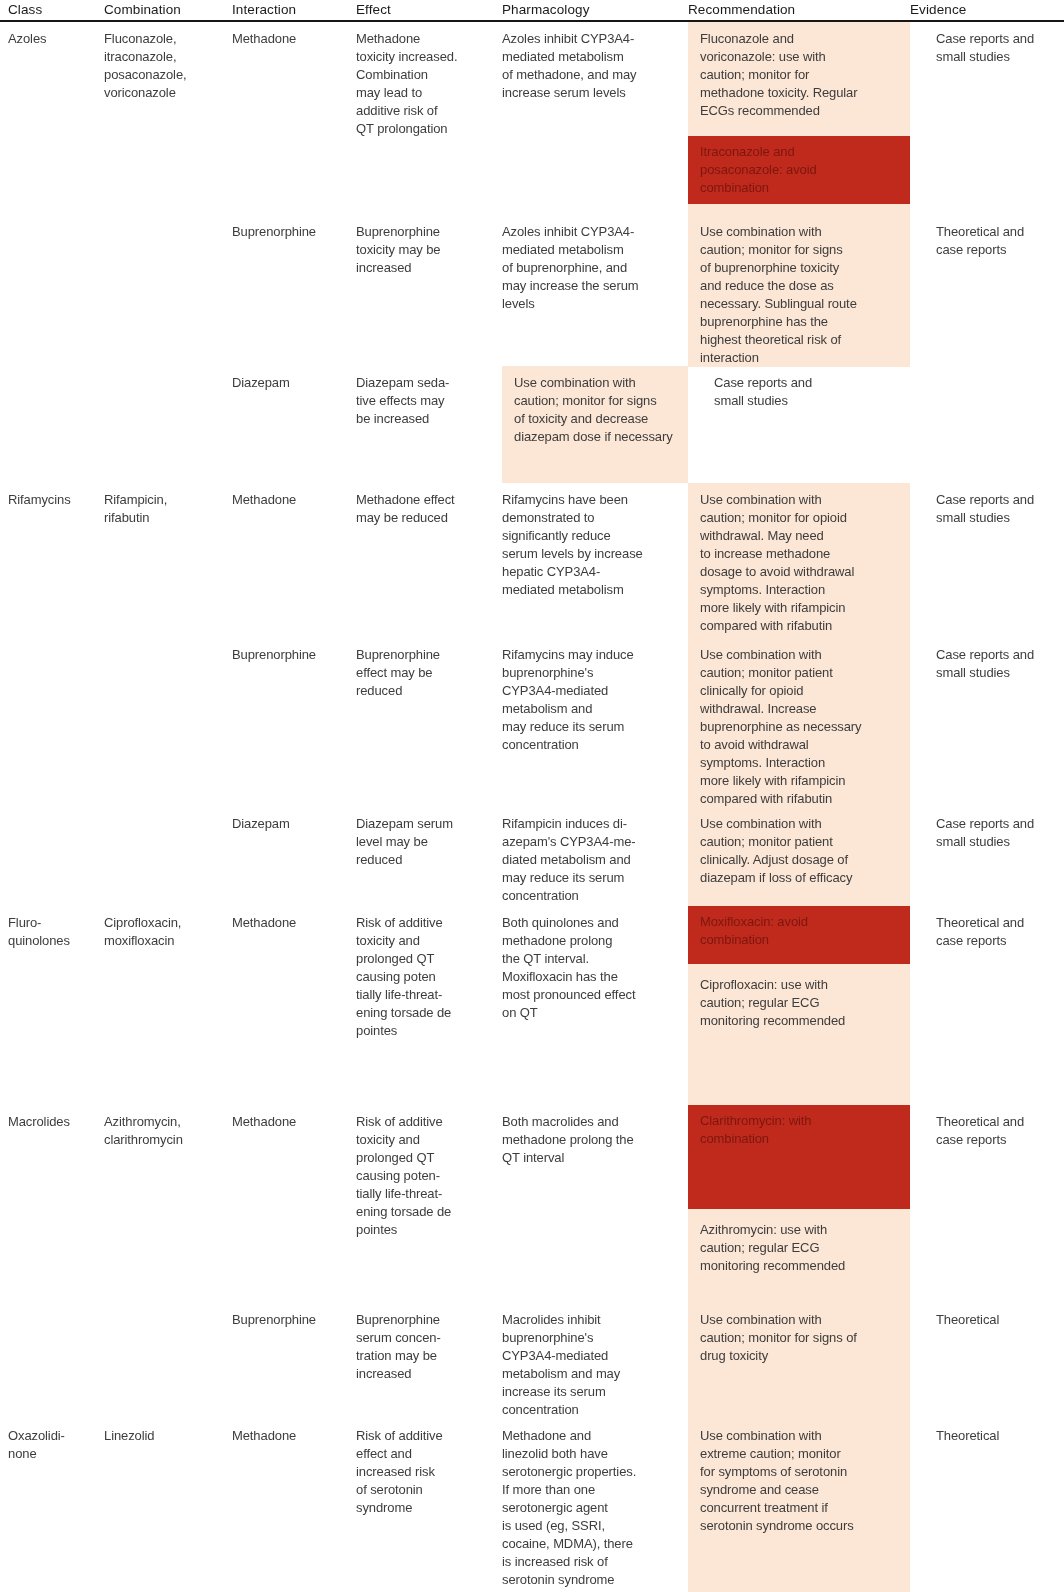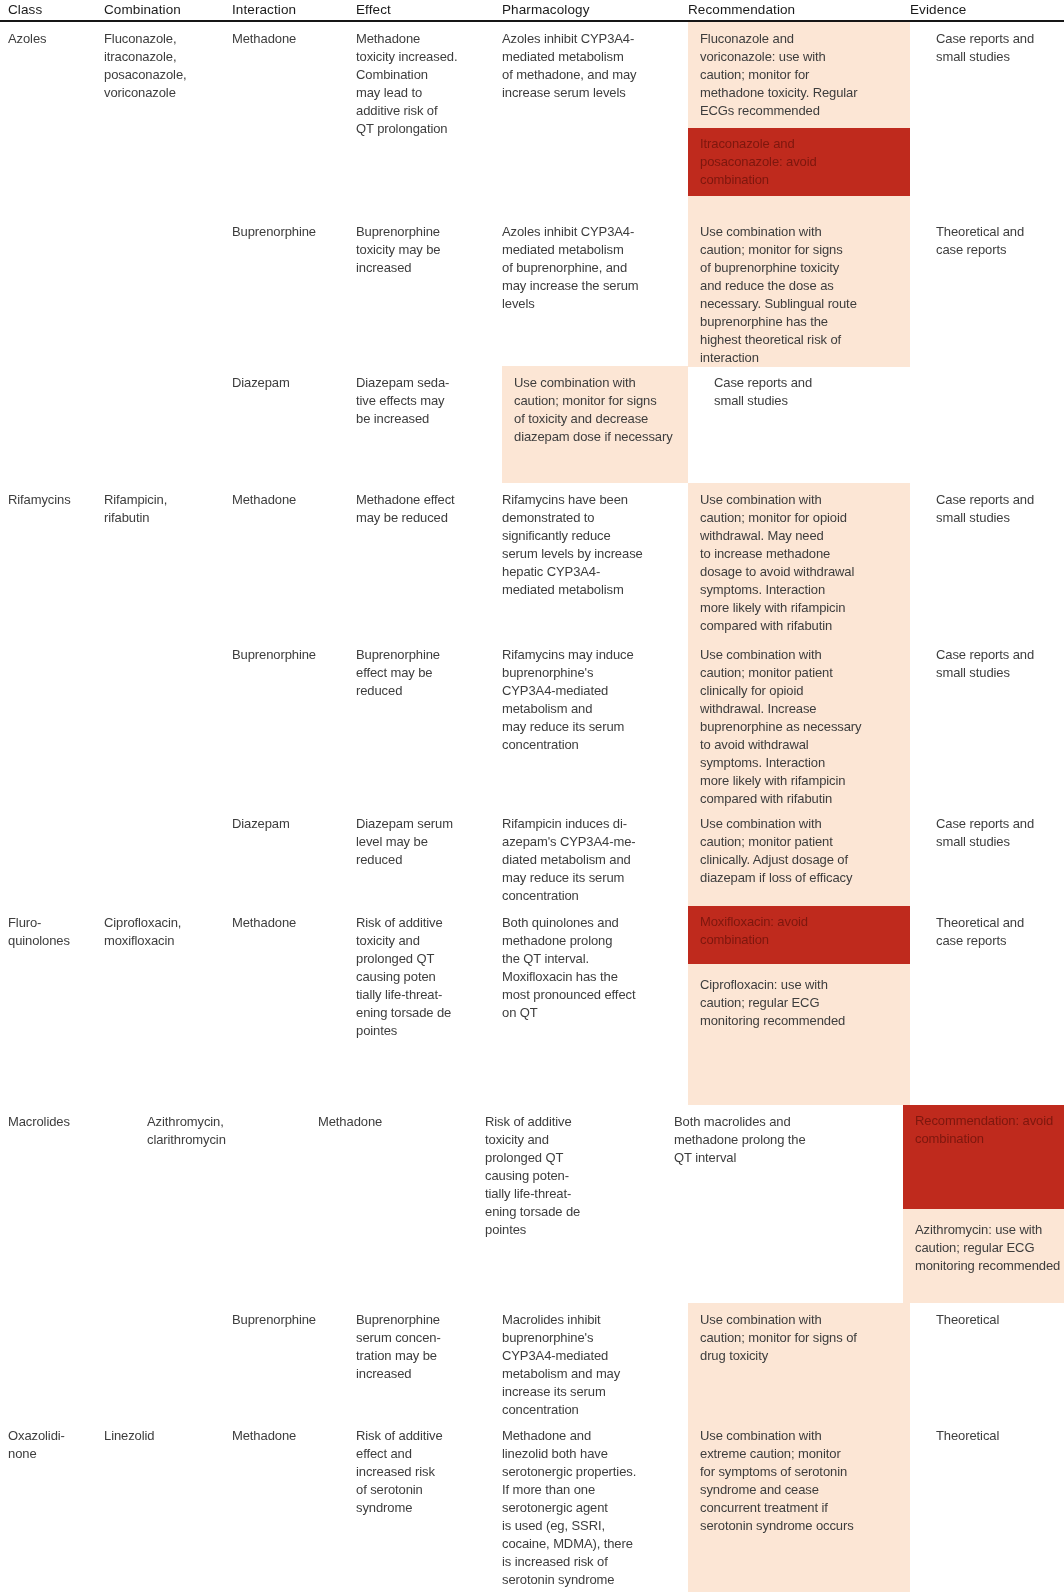--- a/index.html
+++ b/index.html
@@ -76,21 +76,21 @@
 additive risk of
 QT prolongation</div>
         <div class="cell c-pharmacology">Azoles inhibit CYP3A4-
 mediated metabolism
 of methadone, and may
 increase serum levels</div>
         <div class="cell c-recommendation"><div class="rec-text">Fluconazole and
 voriconazole: use with
 caution; monitor for
 methadone toxicity. Regular
-ECGs recommended</div><div class="rec-alert" style="margin-top: 8px;">Itraconazole and
+ECGs recommended</div><div class="rec-alert" style="margin-top: 16px;">Itraconazole and
 posaconazole: avoid
 combination</div></div>
         <div class="cell c-evidence">Case reports and
 small studies</div>
       </div>
       <div class="trow" style="height: 151px;">
         <div class="cell c-class"></div>
         <div class="cell c-medications"></div>
         <div class="cell c-interaction">Buprenorphine</div>
         <div class="cell c-effect">Buprenorphine
@@ -213,36 +213,36 @@
 Moxifloxacin has the
 most pronounced effect
 on QT</div>
         <div class="cell c-recommendation"><div class="rec-alert" style="min-height: 58px;">Moxifloxacin: avoid
 combination</div><div class="rec-text">Ciprofloxacin: use with
 caution; regular ECG
 monitoring recommended</div></div>
         <div class="cell c-evidence">Theoretical and
 case reports</div>
       </div>
-      <div class="trow" style="height: 198px; gap: 43px;">
+      <div class="trow" style="height: 198px;">
         <div class="cell c-class">Macrolides</div>
         <div class="cell c-medications">Azithromycin,
 clarithromycin</div>
         <div class="cell c-interaction">Methadone</div>
         <div class="cell c-effect">Risk of additive
 toxicity and
 prolonged QT
 causing poten-
 tially life-threat-
 ening torsade de
 pointes</div>
         <div class="cell c-pharmacology">Both macrolides and
 methadone prolong the
 QT interval</div>
-        <div class="cell c-recommendation"><div class="rec-alert" style="min-height: 104px;">Recommendation: avoid
+        <div class="cell c-recommendation"><div class="rec-alert" style="min-height: 104px;">Clarithromycin: with
 combination</div><div class="rec-text">Azithromycin: use with
 caution; regular ECG
 monitoring recommended</div></div>
         <div class="cell c-evidence">Theoretical and
 case reports</div>
       </div>
       <div class="trow" style="height: 116px;">
         <div class="cell c-class"></div>
         <div class="cell c-medications"></div>
         <div class="cell c-interaction">Buprenorphine</div>

